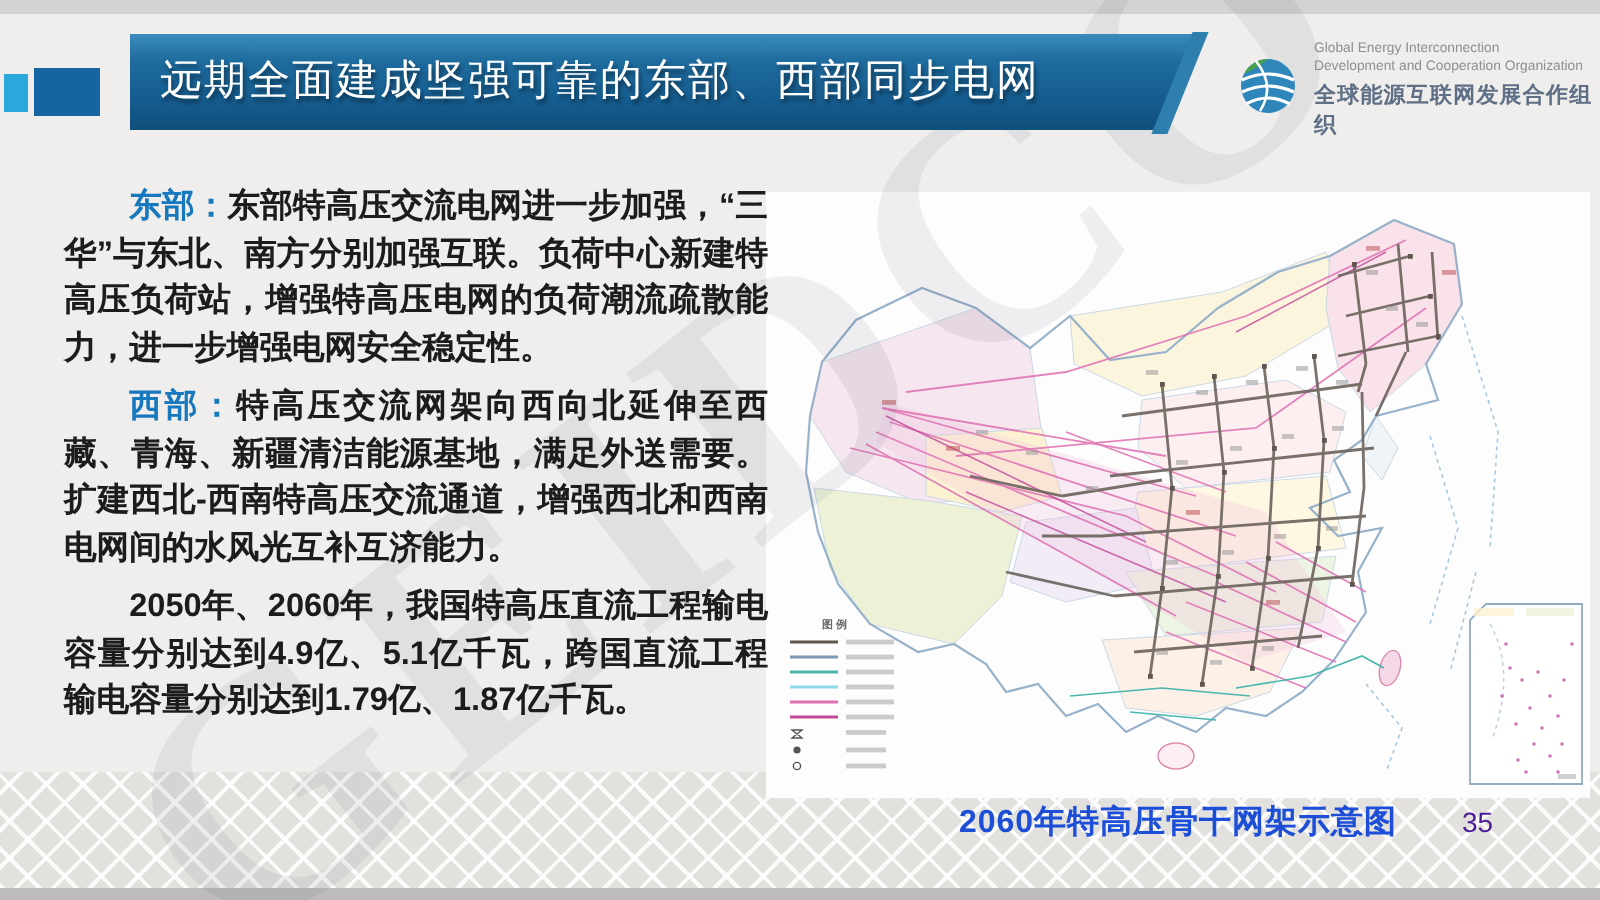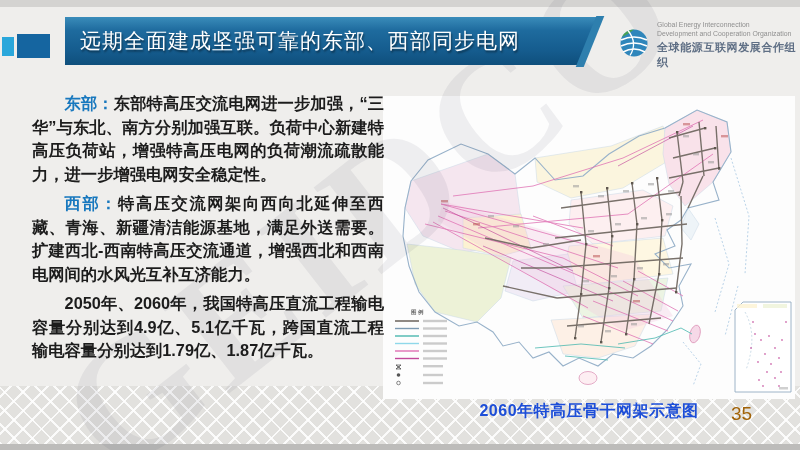--- a/index.html
+++ b/index.html
@@ -37,21 +37,21 @@
   
   .text-col{position:absolute;left:32px;top:92px;width:352px;z-index:4;
       font-size:16.3px;font-weight:bold;line-height:23.5px;color:#1c1c1c;text-align:justify;}
   .text-col p{margin:0 0 6px 0;text-indent:2em;}
   .p-label{color:#1878be;}
   
   .map-wrap{position:absolute;left:383px;top:96px;width:412px;height:303px;background:#fdfdfd;z-index:1;}
   .map-caption{position:absolute;left:383px;top:401px;width:412px;text-align:center;z-index:4;
       font-size:16px;font-weight:bold;color:#1d4ed8;letter-spacing:.5px;}
   .page-number{position:absolute;left:731px;top:403px;width:40px;z-index:4;
-      font-size:19px;color:#a16207;}
+      font-size:14px;color:#4c1d95;}
 </style>
 </head>
 <body>
 
 <div id="slide">
 
   <div class="top-strip"></div>
   <div class="lattice-band"></div>
   <div class="bottom-bar"></div>
 

